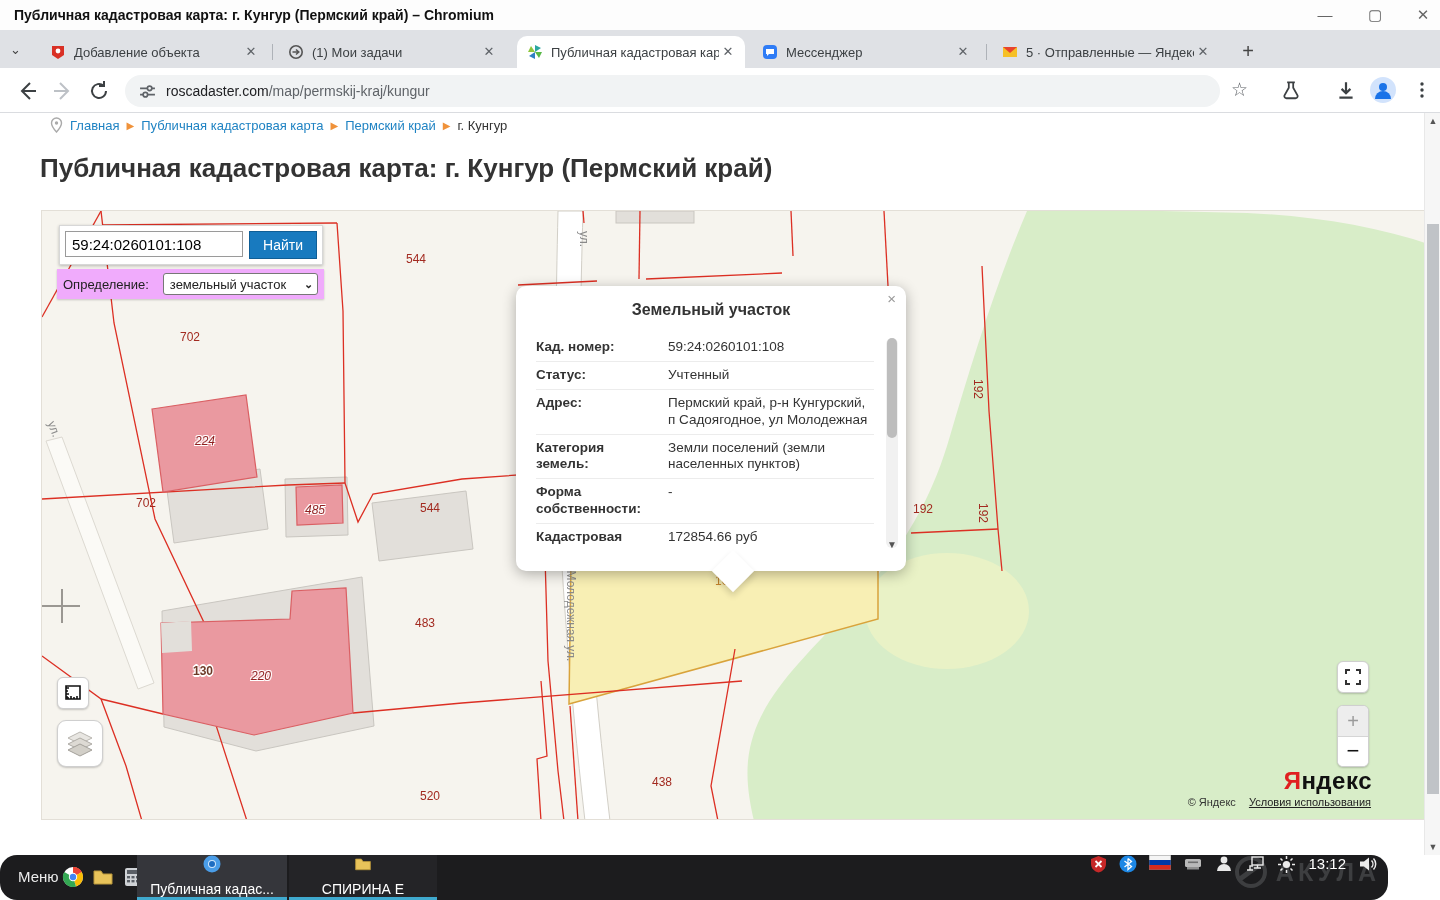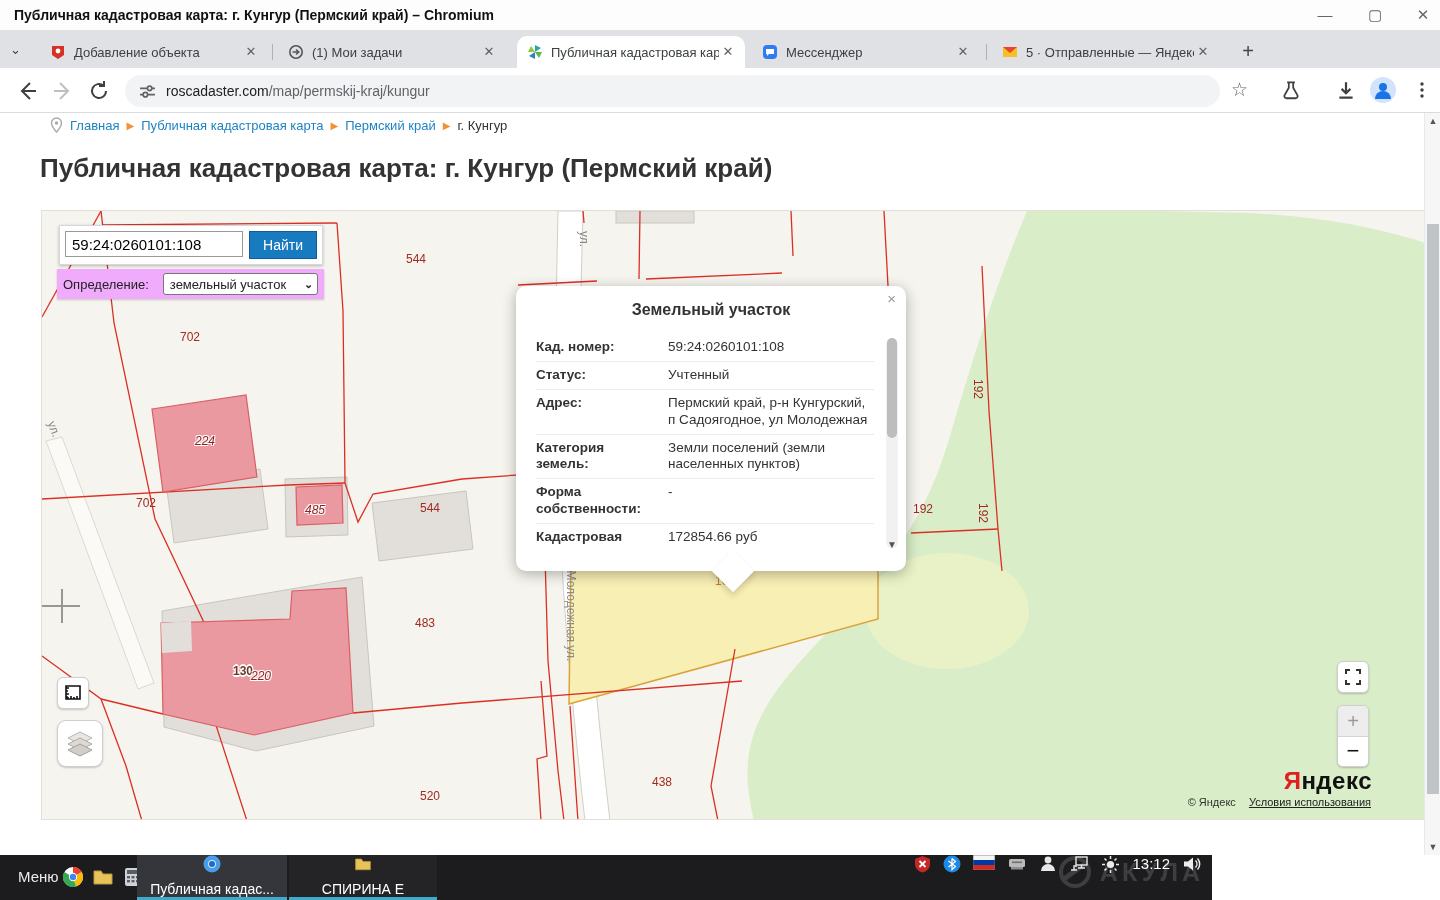--- a/index.html
+++ b/index.html
@@ -42,21 +42,21 @@
 
   
   #map { position:absolute; left:41px; top:97px; width:1392px; height:610px; background:#f6f4ee; border:1px solid #e3dfd7; overflow:hidden; }
   #mapsvg { position:absolute; left:0; top:0; }
   .mlabel { position:absolute; transform:translate(-50%,-50%); font-size:12px; white-space:nowrap; }
   .mlabel.red { color:#a22a20; }
   .mlabel.orange { color:#c8862c; }
   .mlabel.bldg { color:#8f1f1f; font-style:italic;
      text-shadow:-1px -1px 0 #fff,1px -1px 0 #fff,-1px 1px 0 #fff,1px 1px 0 #fff; }
   .mlabel.badge { color:#6e3a28; font-weight:bold;
-     text-shadow:-1px -1px 0 #fff,1px -1px 0 #fff,-1px 1px 0 #fff,1px 1px 0 #fff,0 2px 0 #fff,0 -2px 0 #fff;margin-left:40px; }
+     text-shadow:-1px -1px 0 #fff,1px -1px 0 #fff,-1px 1px 0 #fff,1px 1px 0 #fff,0 2px 0 #fff,0 -2px 0 #fff; }
   .mlabel.street { color:#8a8a8a; font-size:12px; }
 
   
   #searchpanel { position:absolute; left:17px; top:14px; background:#fff; border:1px solid #d7d7d7; box-shadow:0 1px 3px rgba(0,0,0,.25); padding:5px; display:flex; gap:6px; }
   #searchpanel input { width:178px; height:26px; border:1px solid #9a9a9a; font-size:15px; padding:0 6px; font-family:"Liberation Sans",sans-serif; }
   #searchpanel button { width:68px; height:28px; background:#187abf; border:1px solid #0f5e96; color:#fff; font-size:14px; }
   #filterpanel { position:absolute; left:15px; top:58px; background:#f0abfc; box-shadow:0 1px 2px rgba(0,0,0,.2); padding:4px 6px; display:flex; align-items:center; gap:14px; font-size:13px; color:#222; }
   #filterselect { border:1px solid #777; border-radius:3px; background:#fff; height:22px; padding:0 4px 0 6px; font-size:13px; display:flex; align-items:center; gap:18px; }
   #filterselect .chev { font-size:11px; font-weight:bold; }
 
@@ -90,21 +90,21 @@
   #ylogo .ya { color:#e02020; }
   #attr { position:absolute; right:61px; top:585px; font-size:11px; color:#333; }
   #attr .terms { text-decoration:underline; color:#222; margin-left:10px; }
 
   
   #vscroll { position:absolute; left:1424px; top:113px; width:16px; height:742px; background:#f6f6f6; border-left:1px solid #e8e8e8; }
   #vscroll .thumb { position:absolute; left:2px; top:111px; width:12px; height:570px; background:#c0c3c7; }
   #vscroll .ar { position:absolute; left:0; width:16px; text-align:center; color:#555; font-size:9px; }
 
   
-  #taskbar { position:absolute; left:0; top:855px; width:1212px; height:45px; background:#1c1c1e; overflow:hidden; }
+  #taskbar { position:absolute; left:0; top:855px; width:1388px; height:45px; background:#1c1c1e; overflow:hidden;border-radius:17px; }
   #menu-btn { position:absolute; left:18px; top:13px; color:#ececec; font-size:15px; }
   .tbar-ic { position:absolute; top:11px; }
   .task { position:absolute; top:0; height:45px; display:flex; align-items:center; gap:8px; padding:0 12px; color:#fff; font-size:14px;flex-direction:column; }
   .task .uline { position:absolute; left:0; bottom:0; width:100%; height:3px; background:#3fa9ce; }
   #task1 { left:137px; width:150px; background:#35363b; }
   #task2 { left:289px; width:148px; background:#242427; }
   #watermark { position:absolute; right:8px; top:-2px; color:#3d3e40; font-size:25px; font-weight:bold; letter-spacing:4px; display:flex; align-items:center; gap:6px; }
   #tray { position:absolute; right:0; top:0; height:45px; display:flex; gap:12px; padding-right:10px; }
   #clock { color:#fff; font-size:15px; }
 </style>

